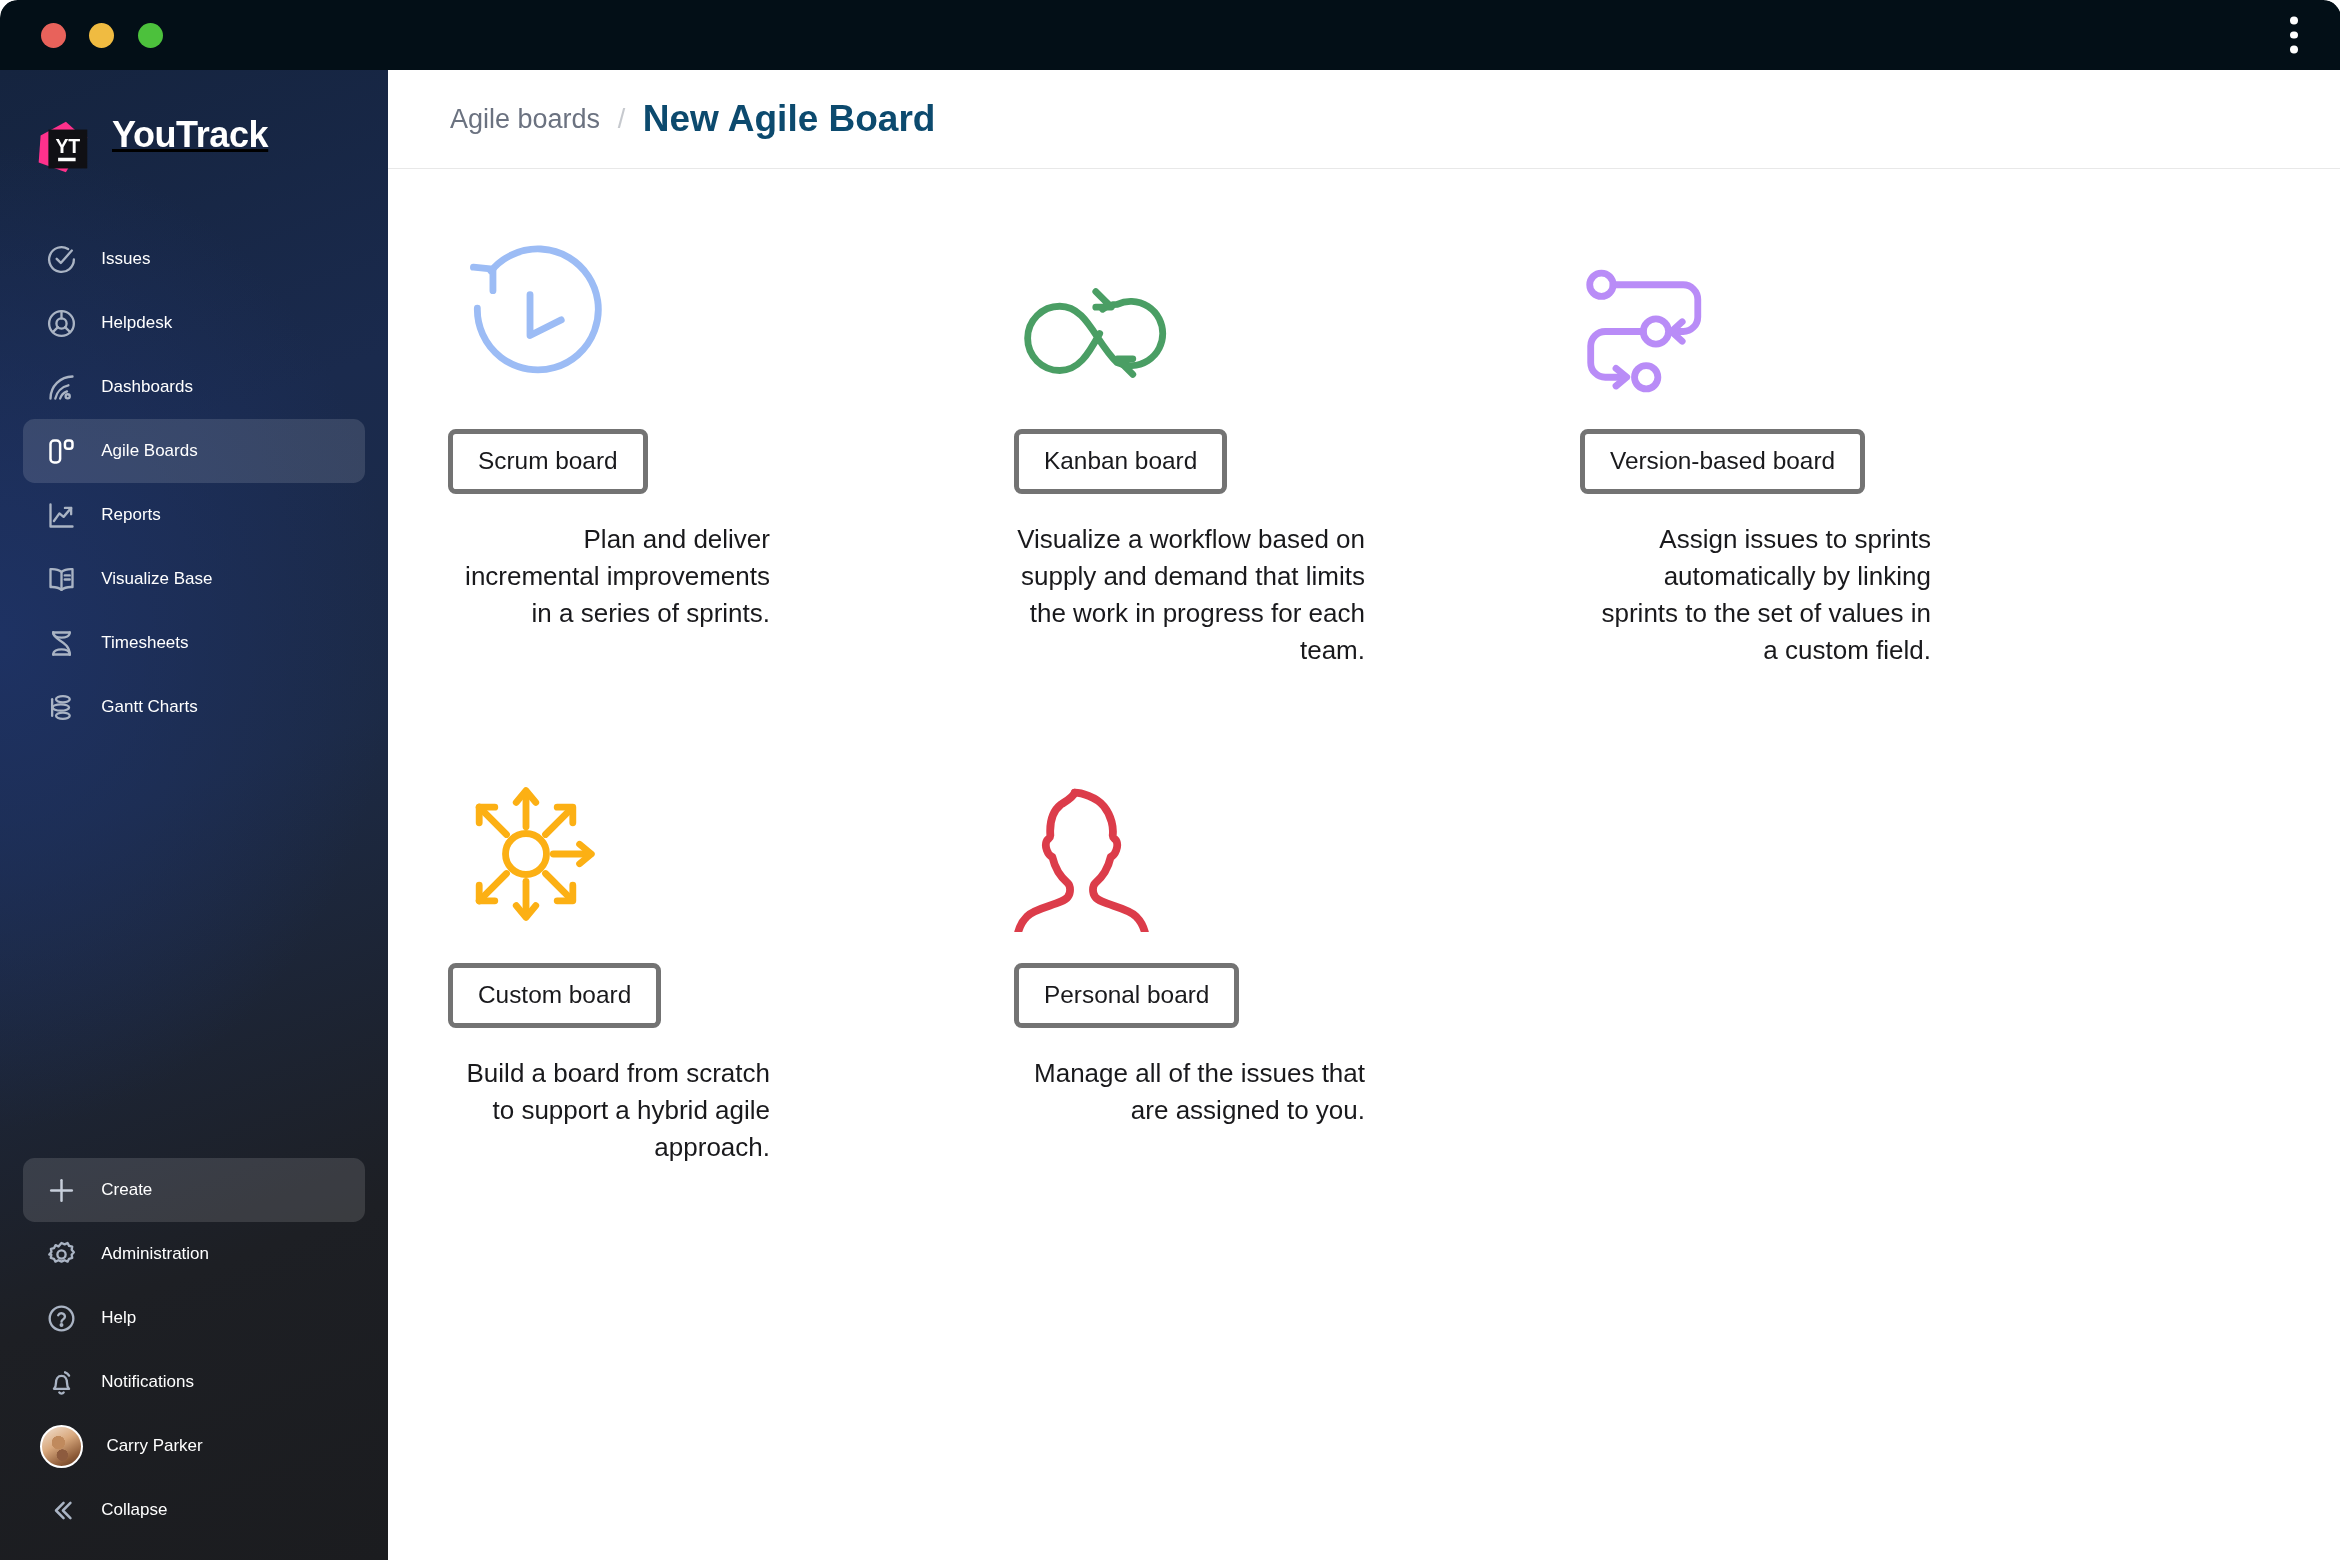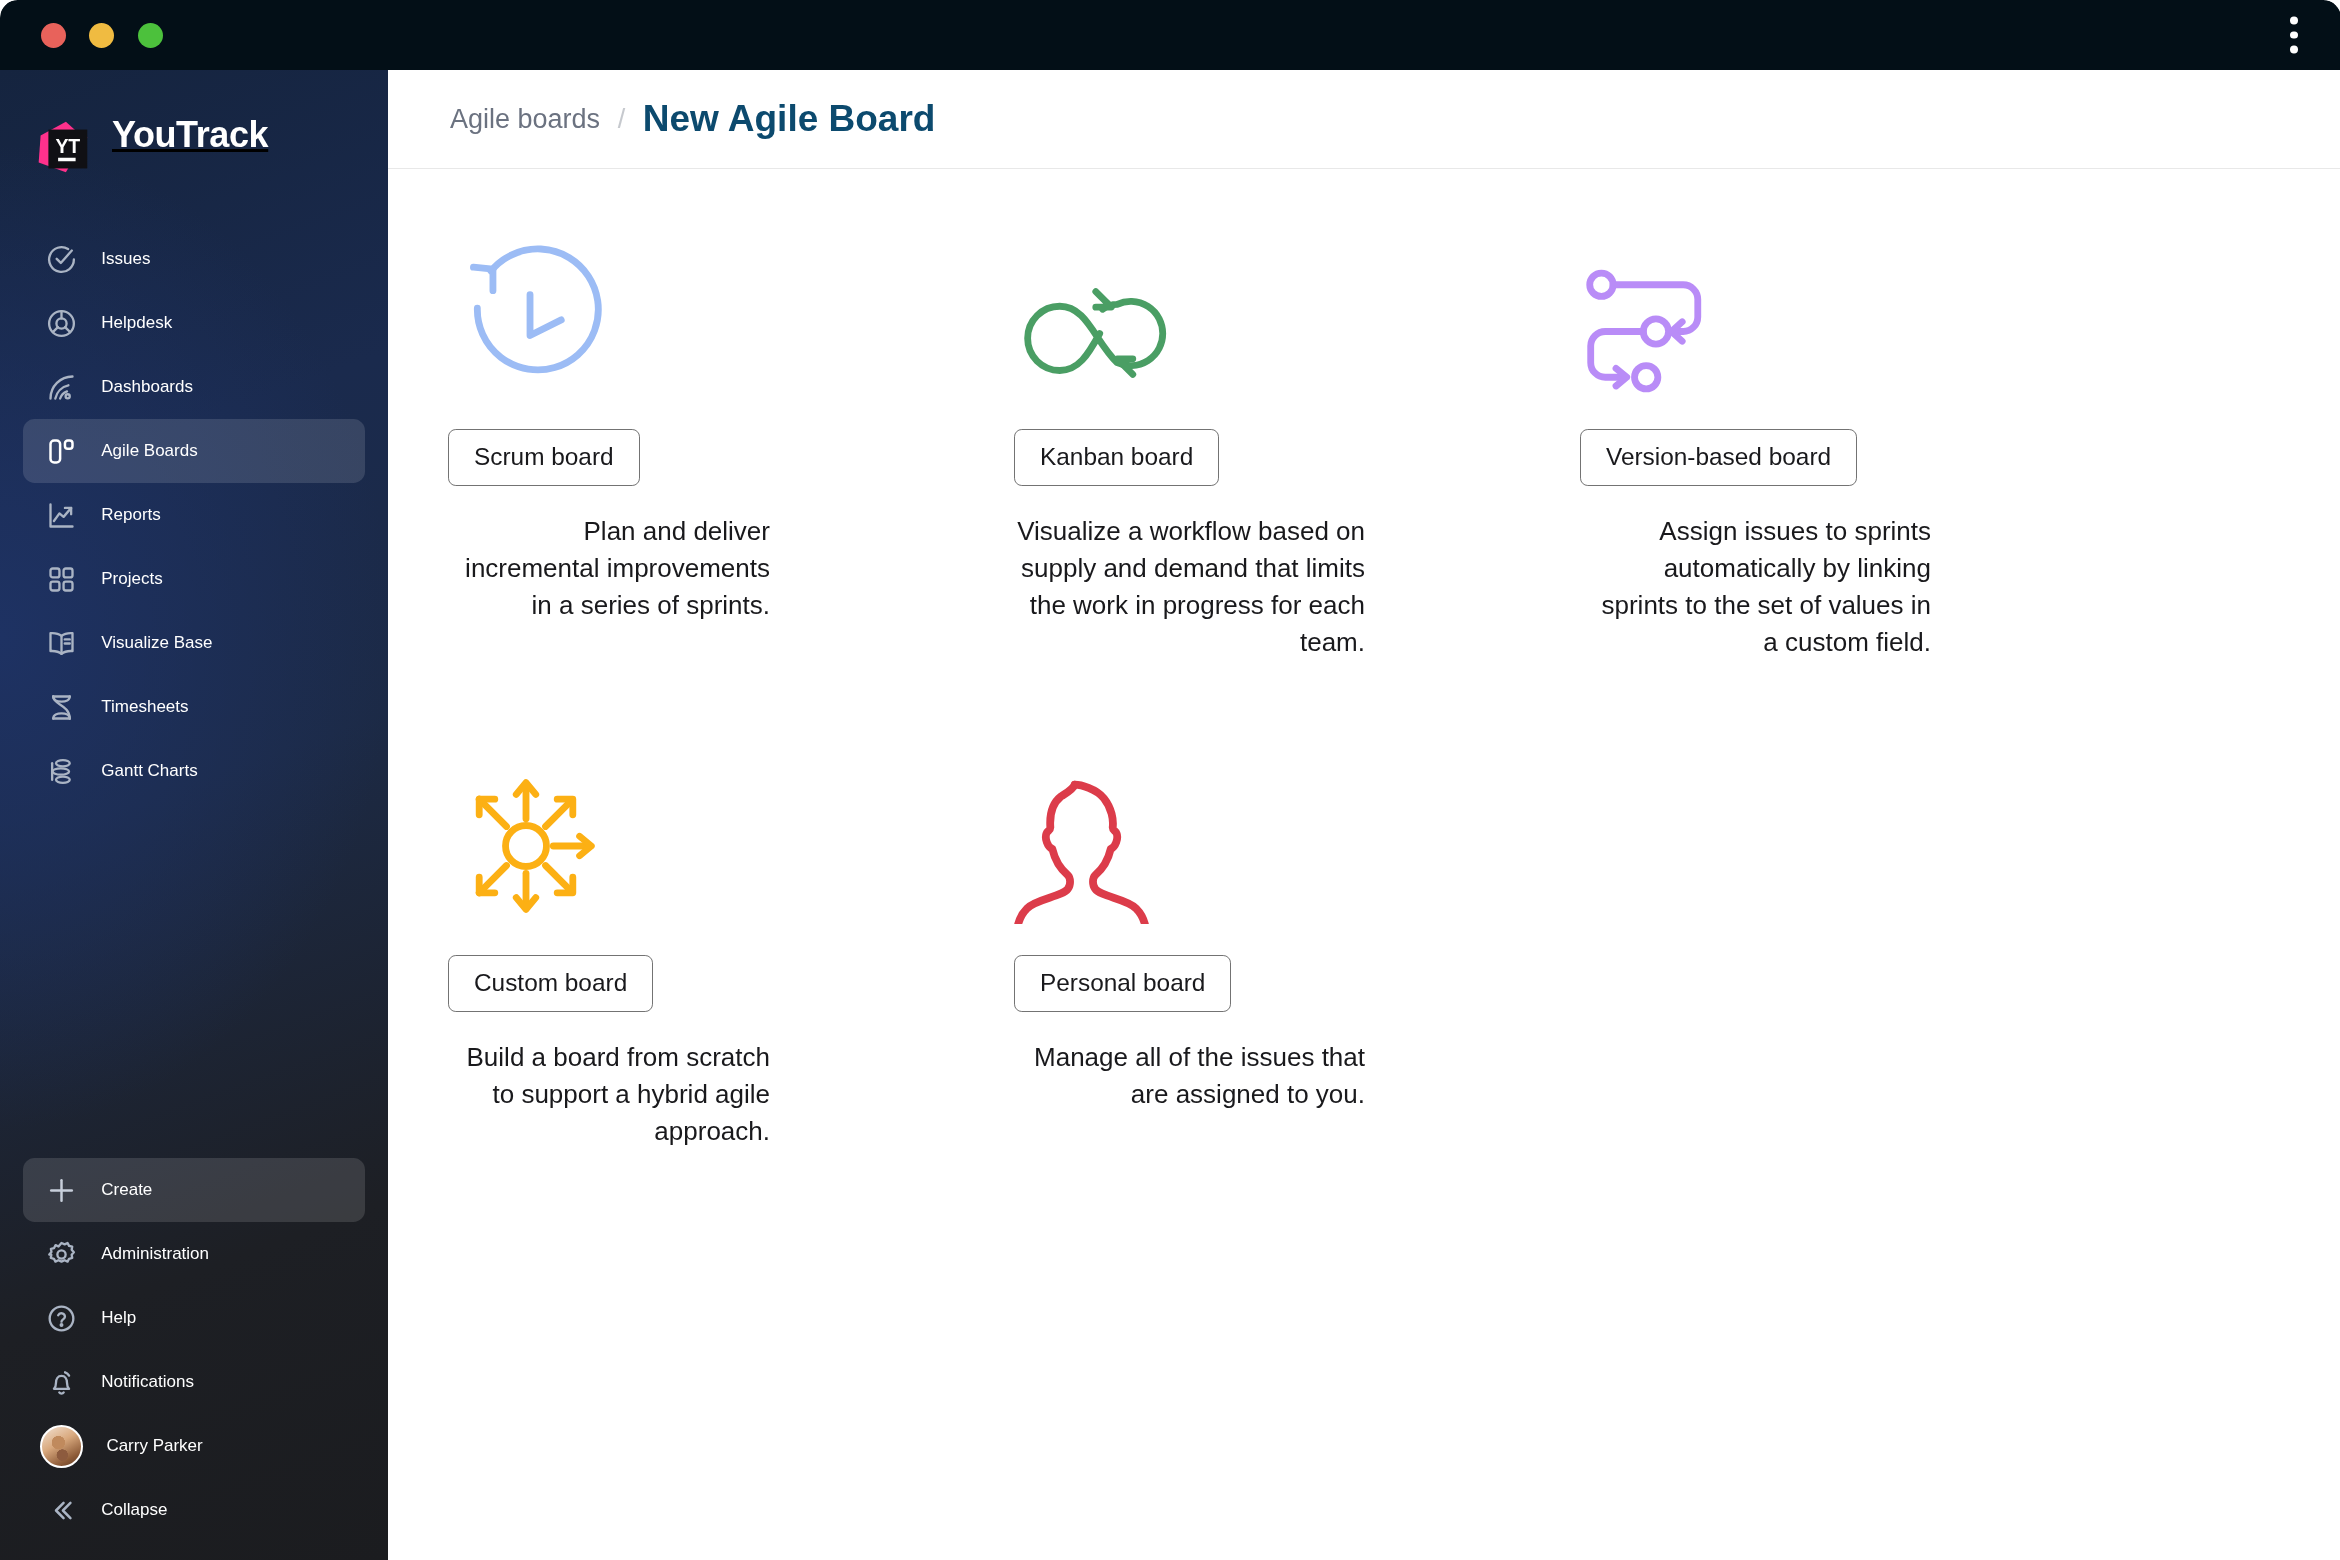--- a/index.html
+++ b/index.html
@@ -120,21 +120,21 @@
   }
   .card {
     width: 566px;
     margin-bottom: 9.8px;
     cursor: pointer;
   }
   .card-art { height: 195px; display: flex; align-items: flex-end; padding-bottom: 9.8px; }
   .card-art svg { display: block; }
   .chip {
     display: inline-block;
-    border: 1px solid #737373;
+    border: 5px solid #737373;
     border-radius: 7.8px;
     padding: 13.7px 25px;
     font-size: 24.4px;
     color: #19191c;
     background: #ffffff;
     margin-top: 21.5px;
     white-space: nowrap;
   }
   .card-desc {
     margin-top: 27px;
@@ -231,31 +231,20 @@
         <span class="nav-icon">
           <svg viewBox="0 0 24 24" fill="none" stroke="#aab4c4" stroke-width="1.7" stroke-linecap="round" stroke-linejoin="round">
             <polyline points="4,4 4,20 20,20"></polyline>
               <polyline points="6.5,16 10.5,10.5 13.5,13 19,6.5"></polyline>
             <polyline points="14.5,6.5 19,6.5 19,11"></polyline>
           </svg>
         </span>
         <span class="nav-label">Reports</span>
       </div>
 
-      <div class="nav-item">
-        <span class="nav-icon">
-          <svg viewBox="0 0 24 24" fill="none" stroke="#aab4c4" stroke-width="1.7">
-            <rect x="4" y="4" width="6.5" height="6.5" rx="1.6"></rect>
-              <rect x="13.5" y="4" width="6.5" height="6.5" rx="1.6"></rect>
-            <rect x="4" y="13.5" width="6.5" height="6.5" rx="1.6"></rect>
-              <rect x="13.5" y="13.5" width="6.5" height="6.5" rx="1.6"></rect>
-          </svg>
-        </span>
-        <span class="nav-label">Projects</span>
-      </div>
 
       <div class="nav-item">
         <span class="nav-icon">
           <svg viewBox="0 0 24 24" fill="none" stroke="#aab4c4" stroke-width="1.7" stroke-linecap="round" stroke-linejoin="round">
             <path d="M12 6.5C10 4.8 7.5 4.3 4 4.5v13c3.5-.2 6 .3 8 2 2-1.7 4.5-2.2 8-2v-13c-3.5-.2-6 .3-8 2z"></path>
             <line x1="12" y1="6.5" x2="12" y2="19.5"></line>
             <line x1="14.4" y1="9" x2="18" y2="9"></line>
               <line x1="14.4" y1="12" x2="18" y2="12"></line>
           </svg>
         </span>

